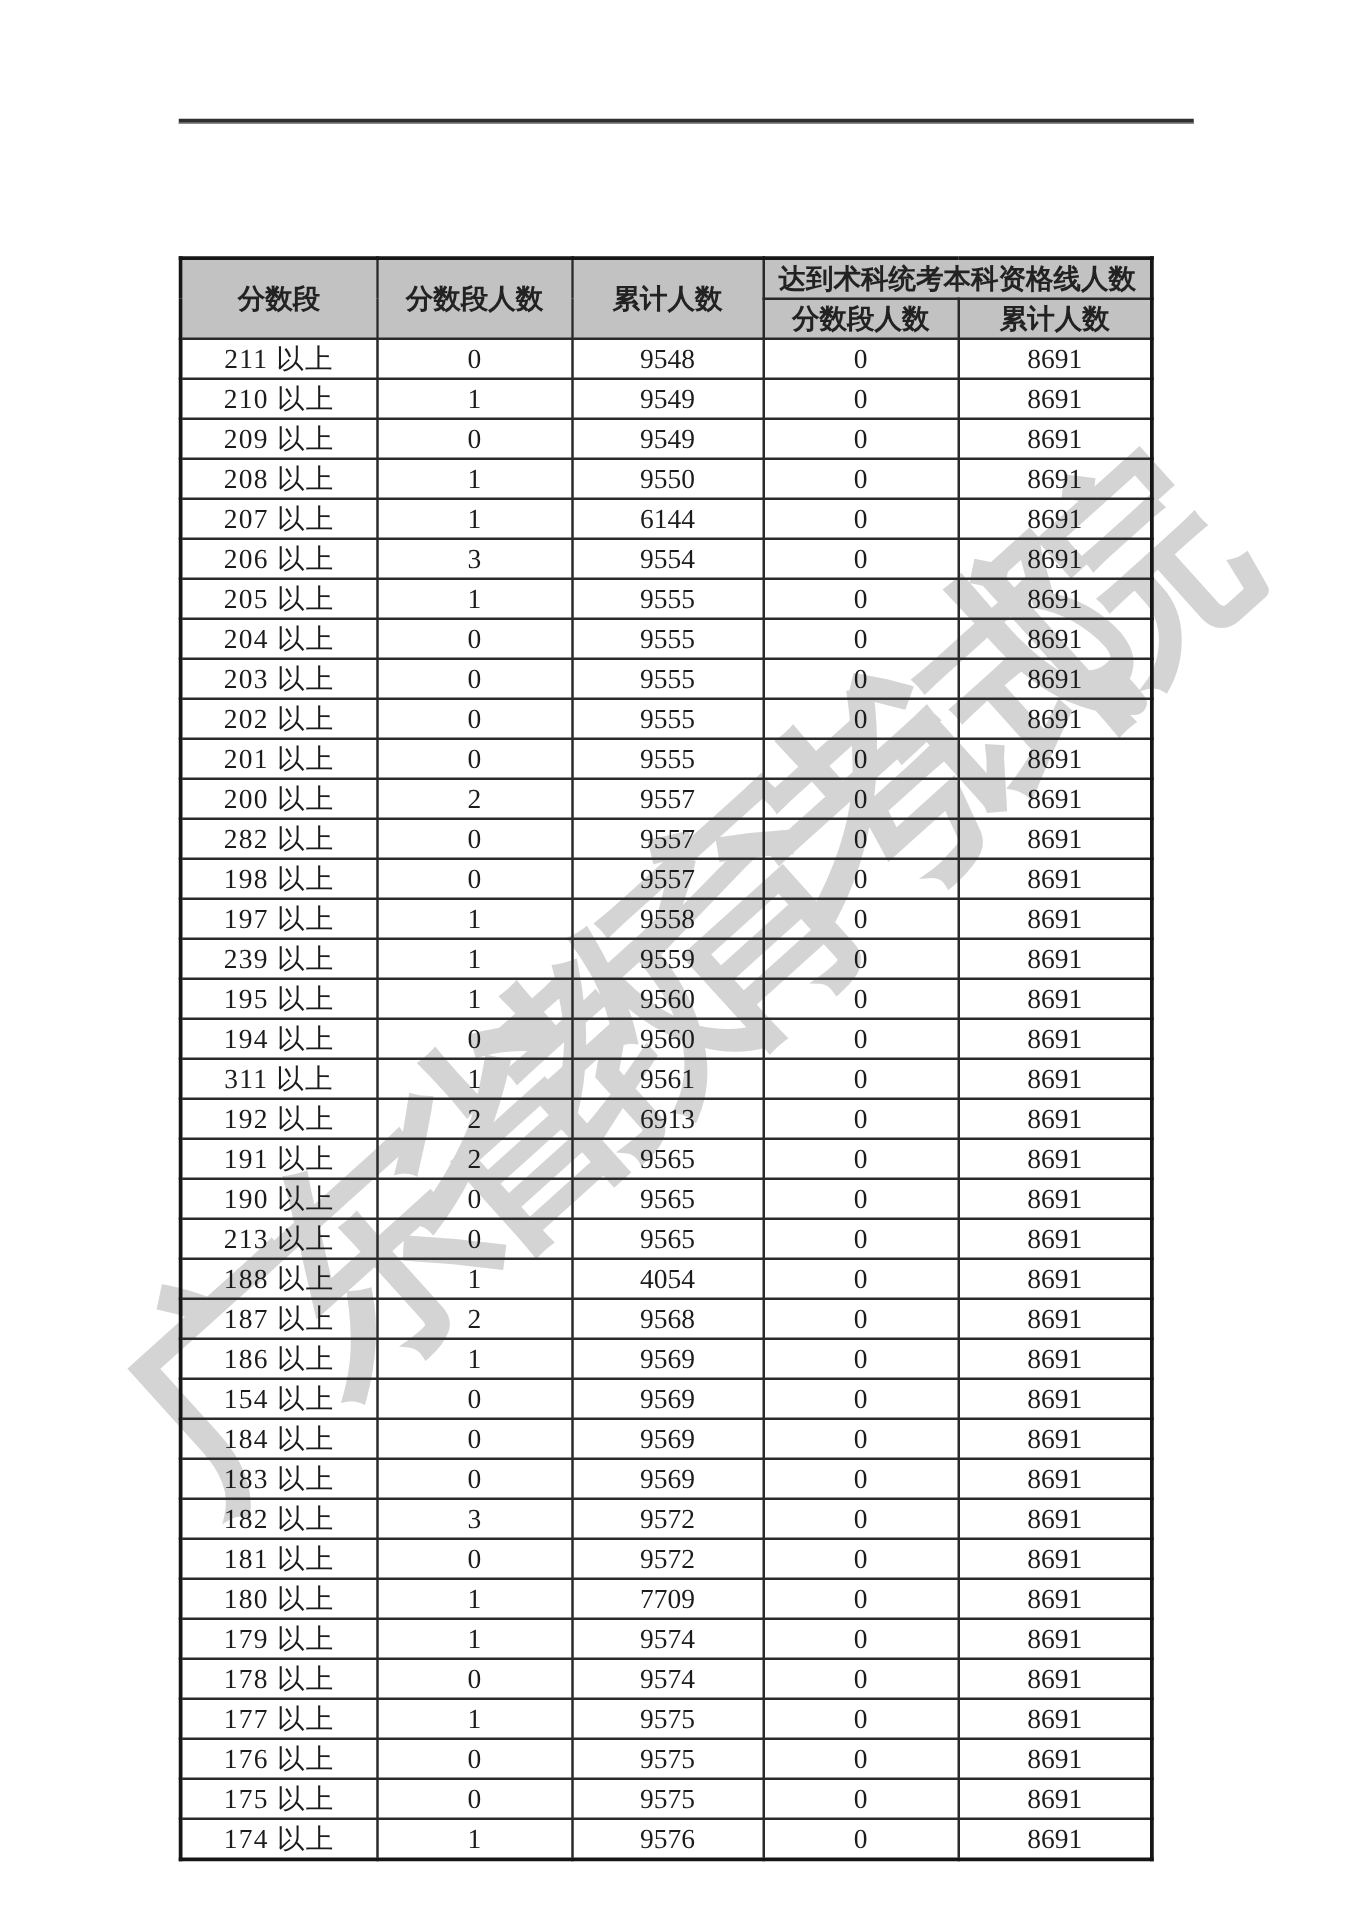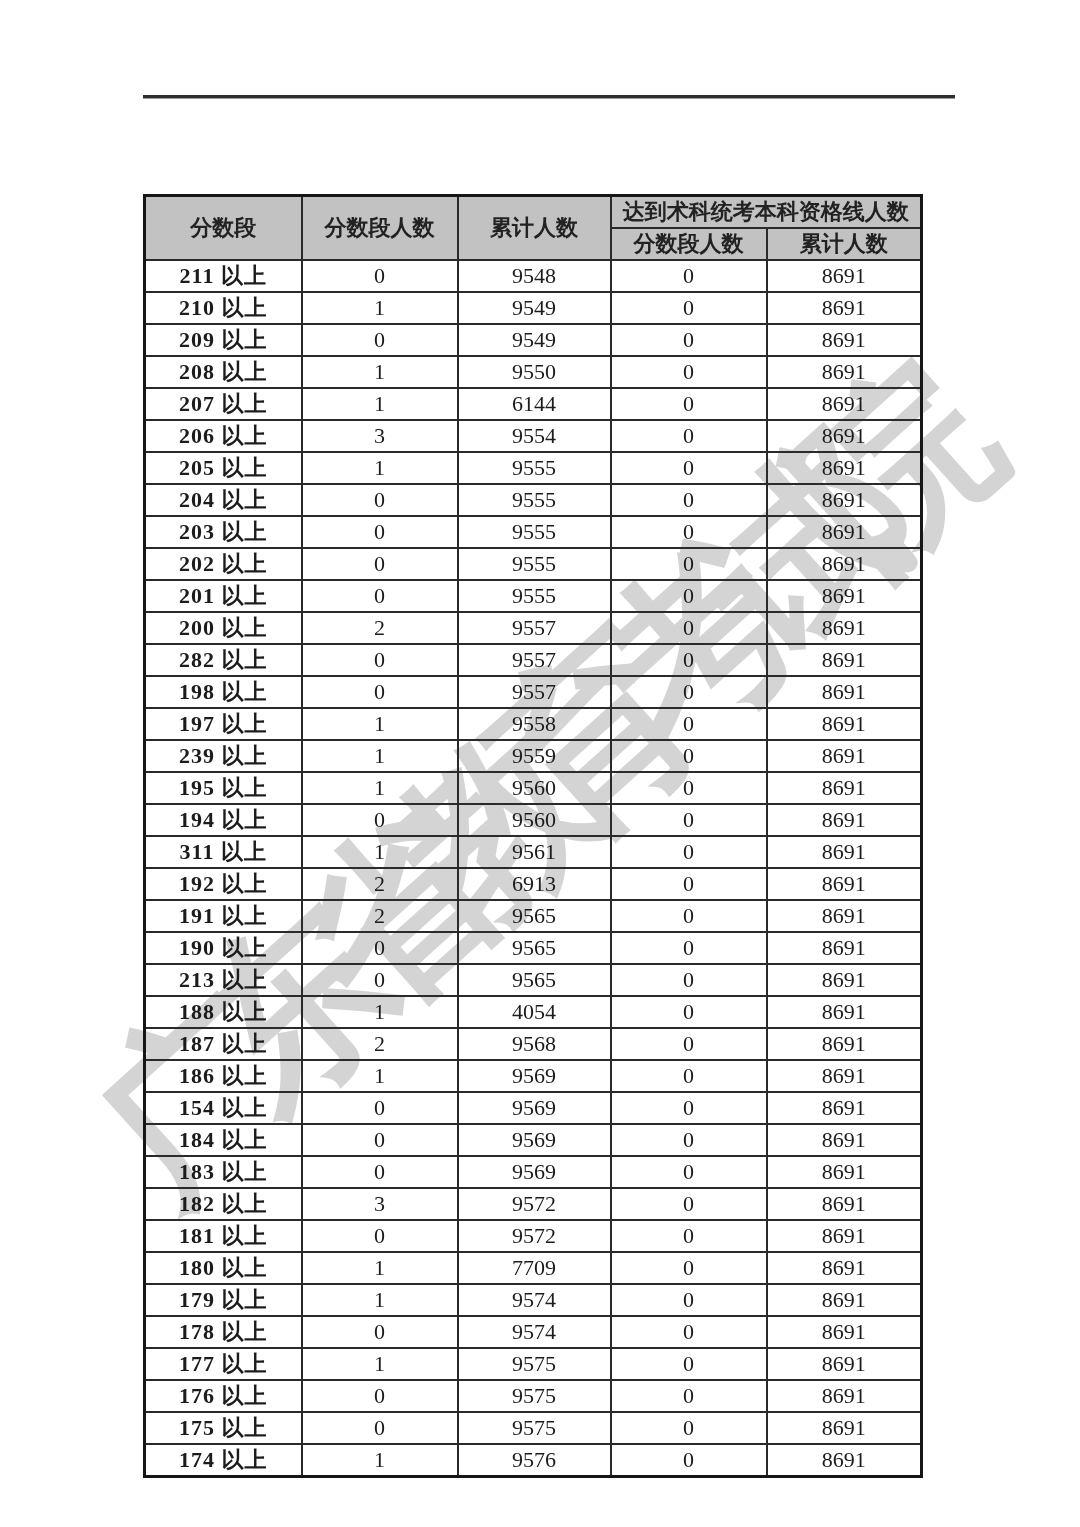--- a/index.html
+++ b/index.html
@@ -42,21 +42,21 @@
     color: var(--watermark);
     opacity: 0.78;
     font-weight: bold;
     z-index: 0;
     pointer-events: none;
     font-family: "Liberation Serif", "DejaVu Serif", serif;
   }
   .table-wrap {
     position: absolute;
     left: 143px;
-    top: 194px;
+    top: 205px;
     z-index: 1;
   }
   table.score-table {
     border-collapse: collapse;
     table-layout: fixed;
     width: 777px;
     border: 3px solid var(--border-dark);
   }
   table.score-table th,
   table.score-table td {
@@ -69,21 +69,21 @@
   table.score-table th {
     background: var(--header-bg);
     font-size: 22px;
     font-weight: bold;
     color: #222;
   }
   thead tr.group-row th { height: 28px; }
   thead tr.sub-row th { height: 28px; }
   tbody tr.data-row { height: 29.2px; }
   tbody td { font-size: 22px; background: transparent; }
-  td.range-cell { letter-spacing: 1px; font-weight: bold; }
+  td.range-cell { letter-spacing: 1px; }
 </style>
 </head>
 <body>
 
 <div class="top-rule"></div>
 
 <div class="watermark">广东省教育考试院</div>
 
 <div class="table-wrap">
   <table class="score-table">

